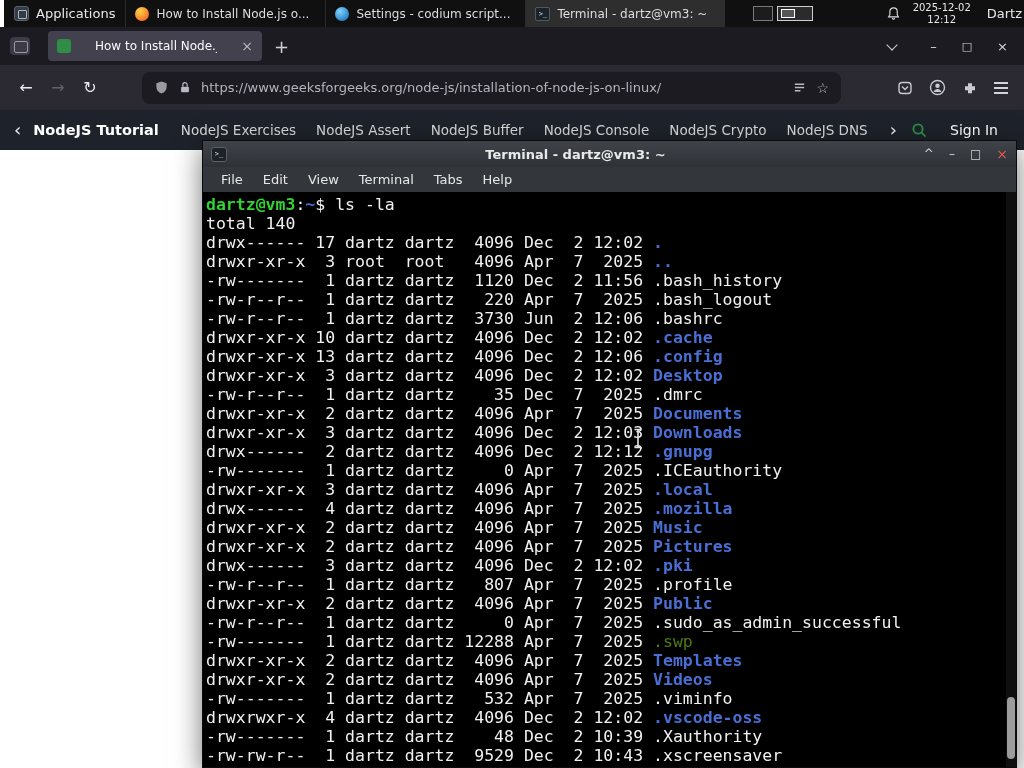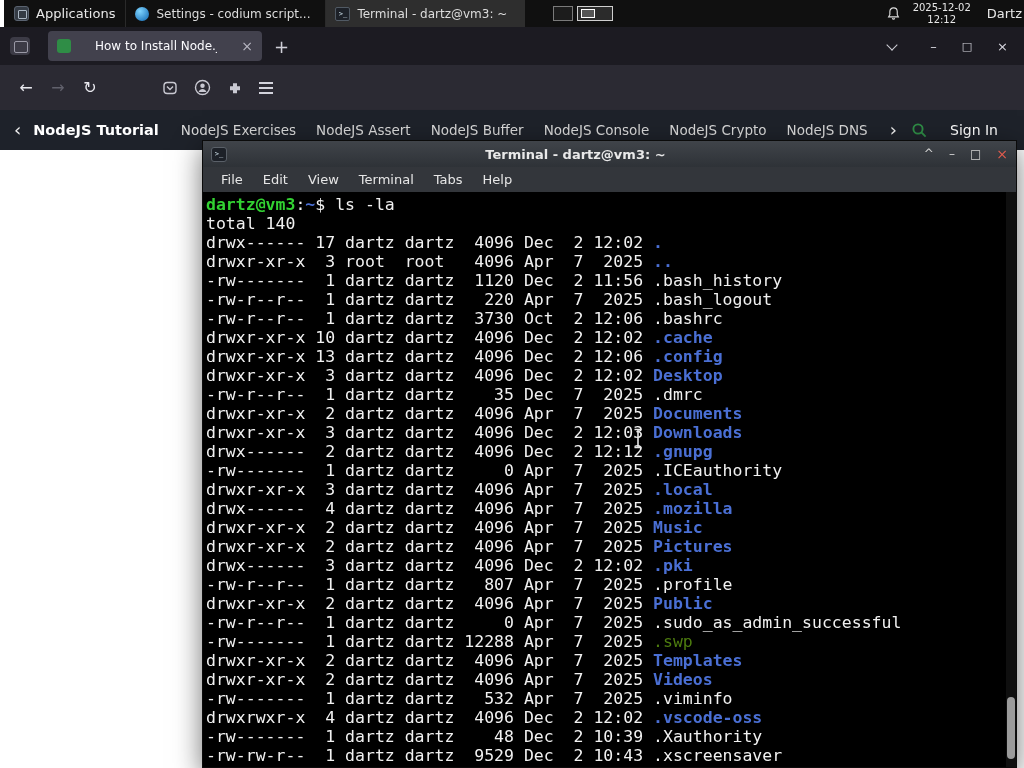--- a/index.html
+++ b/index.html
@@ -122,20 +122,24 @@
 <body>
 
 <div id="screen">
 
   <div class="panel">
     <div class="apps-btn">
       <span class="apps-icon"></span>
       <span>Applications</span>
     </div>
     <div class="task-btn">
+      <span class="ico ff-ball"></span>
+      <span class="task-label">How to Install Node.js o...</span>
+    </div>
+    <div class="task-btn">
       <span class="ico settings-ball"></span>
       <span class="task-label">Settings - codium script...</span>
     </div>
     <div class="task-btn active">
       <span class="ico term-mini">&gt;_</span>
       <span class="task-label">Terminal - dartz@vm3: ~</span>
     </div>
     <div class="pager">
       <span class="ws"></span>
       <span class="ws active">
@@ -171,20 +175,34 @@
         <span class="wc">–</span>
         <span class="wc wc-max">□</span>
         <span class="wc">×</span>
       </span>
     </div>
 
     <div class="navbar">
       <span class="nav-btn">←</span>
       <span class="nav-btn disabled">→</span>
       <span class="nav-btn">↻</span>
+      <div class="urlbar">
+        <svg width="15" height="15" viewBox="0 0 16 16">
+          <path d="M8 1.5L13.5 3.4v3.9c0 3.5-2.2 5.9-5.5 7.2-3.3-1.3-5.5-3.7-5.5-7.2V3.4z" fill="#9b9ba4"></path>
+        </svg>
+        <svg width="14" height="15" viewBox="0 0 16 16">
+          <rect x="3.5" y="7" width="9" height="6.5" rx="1.2" fill="#b9b9c3"></rect>
+          <path d="M5.5 7V5a2.5 2.5 0 0 1 5 0v2" fill="none" stroke="#b9b9c3" stroke-width="1.4"></path>
+        </svg>
+        <span class="url-text">https://www.geeksforgeeks.org/node-js/installation-of-node-js-on-linux/</span>
+        <svg width="15" height="14" viewBox="0 0 16 14">
+          <path d="M3 3h10M3 6.5h10M3 10h6" stroke="#b9b9c3" stroke-width="1.5"></path>
+        </svg>
+        <span style="color:#b9b9c3;font-size:14px;">☆</span>
+      </div>
       <span class="actions">
         <svg width="16" height="16" viewBox="0 0 16 16">
           <rect x="2" y="2.5" width="12" height="11" rx="3.2" fill="none" stroke="#c9c9d2" stroke-width="1.4"></rect>
           <path d="M5 6.5l3 3 3-3" fill="none" stroke="#c9c9d2" stroke-width="1.4"></path>
         </svg>
         <svg width="17" height="17" viewBox="0 0 16 16">
           <circle cx="8" cy="8" r="6.6" fill="none" stroke="#c9c9d2" stroke-width="1.3"></circle>
           <circle cx="8" cy="6.3" r="2.1" fill="#c9c9d2"></circle>
           <path d="M4.3 12.2c.9-1.9 2.1-2.7 3.7-2.7s2.8.8 3.7 2.7" fill="#c9c9d2"></path>
         </svg>
@@ -239,21 +257,21 @@
       <span class="t-menu">Tabs</span>
       <span class="t-menu">Help</span>
     </div>
     <div class="t-body">
       <pre id="term"><span class="tc-green">dartz@vm3</span><span class="tc-fg">:</span><span class="tc-dir">~</span><span class="tc-fg">$ </span><span class="tc-fg">ls -la</span>
 total 140
 <span class="tc-fg">drwx------ 17 dartz dartz  4096 Dec  2 12:02 </span><span class="tc-dir">.</span>
 <span class="tc-fg">drwxr-xr-x  3 root  root   4096 Apr  7  2025 </span><span class="tc-dir">..</span>
 <span class="tc-fg">-rw-------  1 dartz dartz  1120 Dec  2 11:56 </span><span class="tc-fg">.bash_history</span>
 <span class="tc-fg">-rw-r--r--  1 dartz dartz   220 Apr  7  2025 </span><span class="tc-fg">.bash_logout</span>
-<span class="tc-fg">-rw-r--r--  1 dartz dartz  3730 Oct  2 12:06 </span><span class="tc-fg">.bashrc</span>
+<span class="tc-fg">-rw-r--r--  1 dartz dartz  3730 Jun  2 12:06 </span><span class="tc-fg">.bashrc</span>
 <span class="tc-fg">drwxr-xr-x 10 dartz dartz  4096 Dec  2 12:02 </span><span class="tc-dir">.cache</span>
 <span class="tc-fg">drwxr-xr-x 13 dartz dartz  4096 Dec  2 12:06 </span><span class="tc-dir">.config</span>
 <span class="tc-fg">drwxr-xr-x  3 dartz dartz  4096 Dec  2 12:02 </span><span class="tc-dir">Desktop</span>
 <span class="tc-fg">-rw-r--r--  1 dartz dartz    35 Dec  7  2025 </span><span class="tc-fg">.dmrc</span>
 <span class="tc-fg">drwxr-xr-x  2 dartz dartz  4096 Apr  7  2025 </span><span class="tc-dir">Documents</span>
 <span class="tc-fg">drwxr-xr-x  3 dartz dartz  4096 Dec  2 12:03 </span><span class="tc-dir">Downloads</span>
 <span class="tc-fg">drwx------  2 dartz dartz  4096 Dec  2 12:12 </span><span class="tc-dir">.gnupg</span>
 <span class="tc-fg">-rw-------  1 dartz dartz     0 Apr  7  2025 </span><span class="tc-fg">.ICEauthority</span>
 <span class="tc-fg">drwxr-xr-x  3 dartz dartz  4096 Apr  7  2025 </span><span class="tc-dir">.local</span>
 <span class="tc-fg">drwx------  4 dartz dartz  4096 Apr  7  2025 </span><span class="tc-dir">.mozilla</span>

